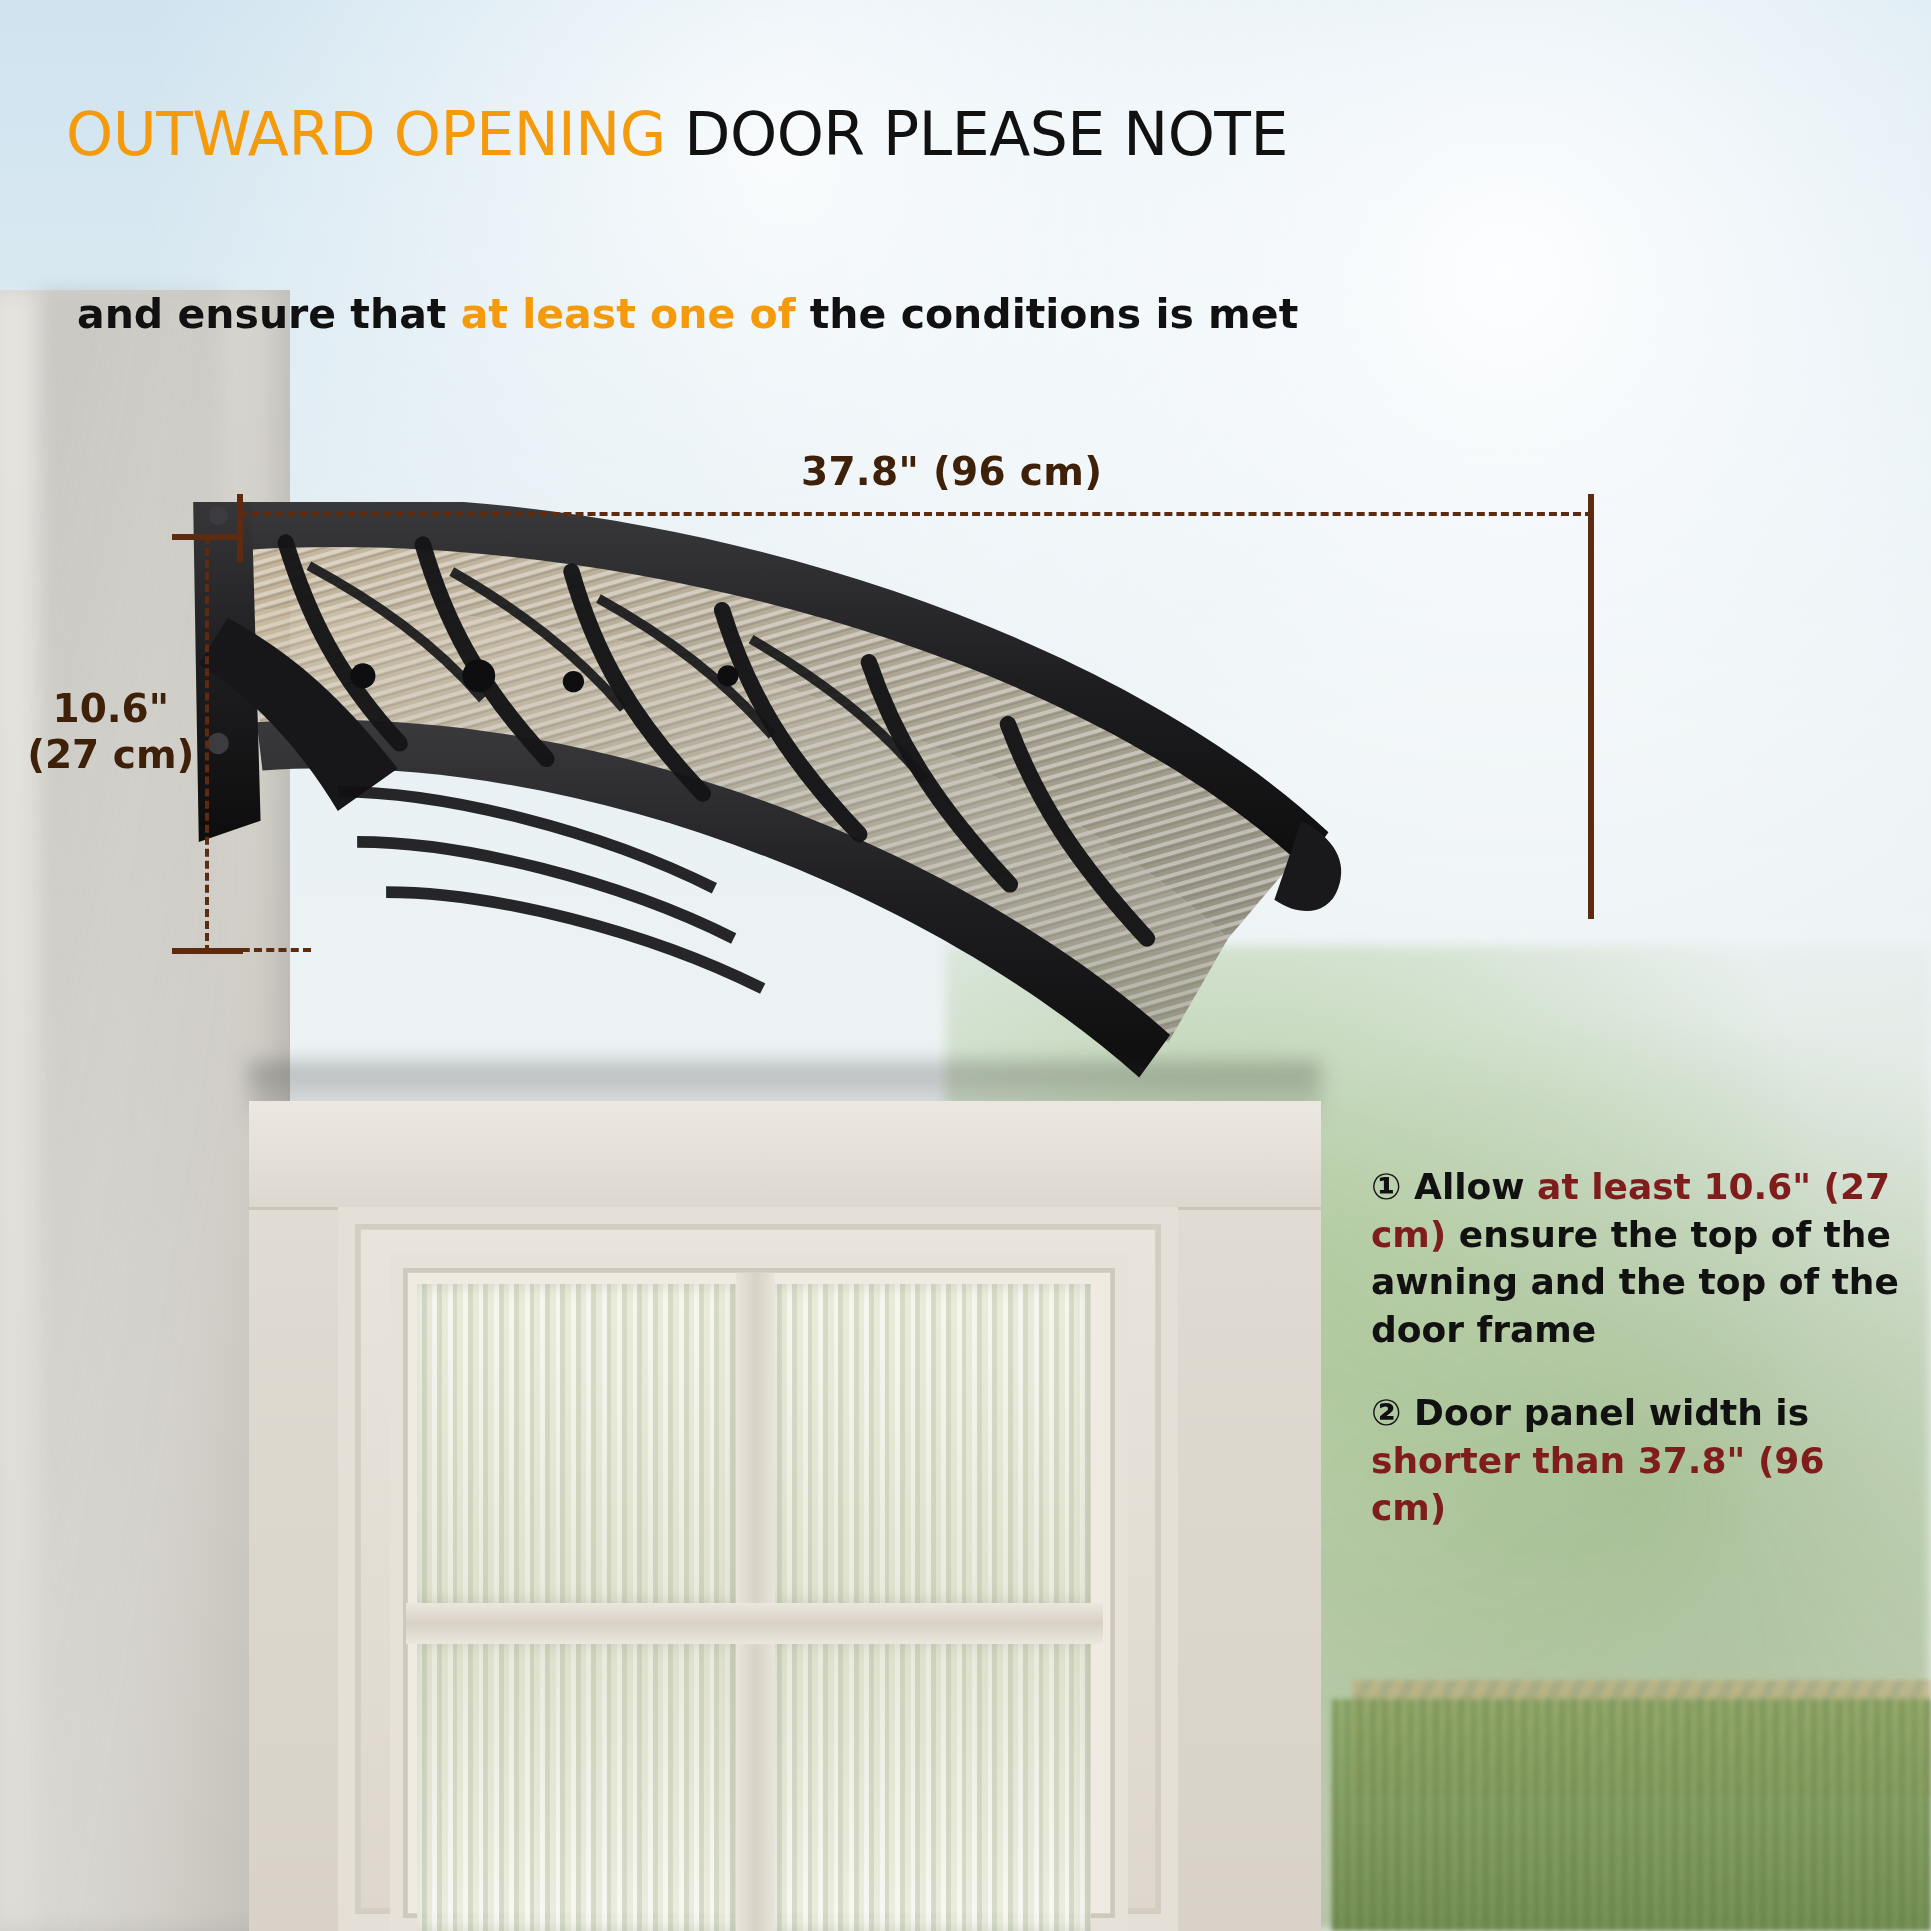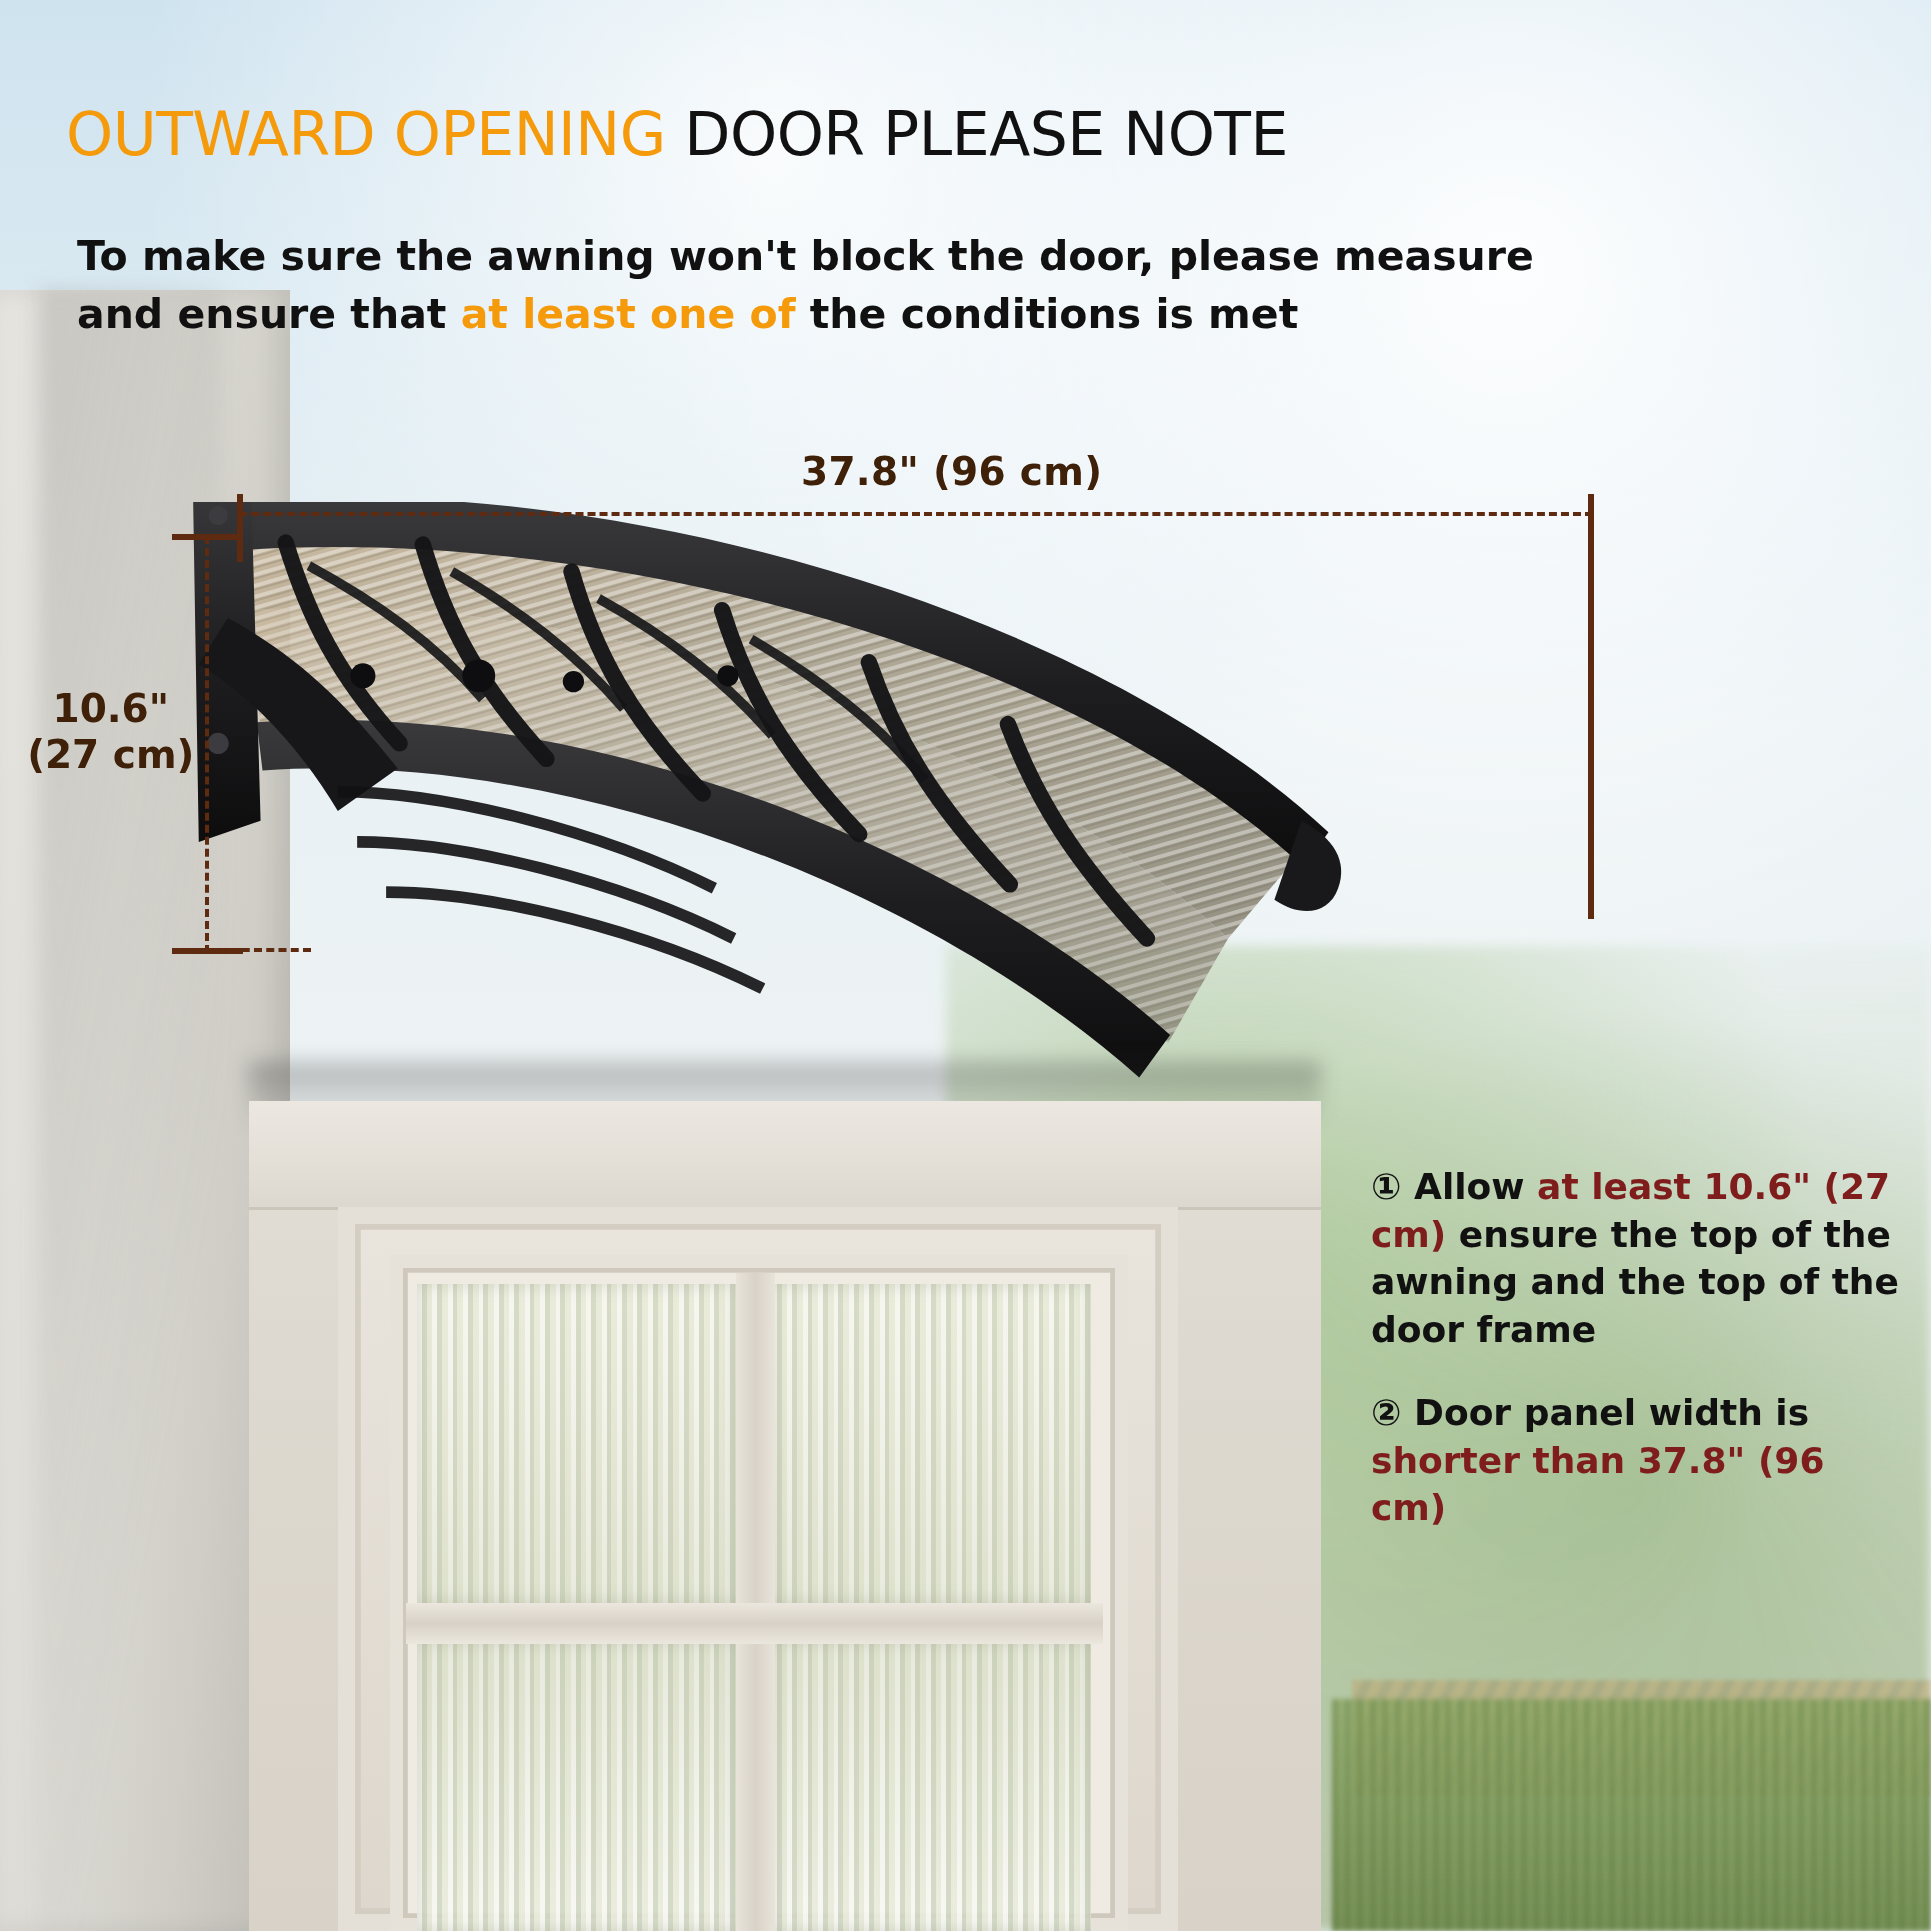--- a/index.html
+++ b/index.html
@@ -361,21 +361,21 @@
     <div>10.6"</div>
     <div>(27 cm)</div>
   </div>
 
   <div class="title">
     <span class="hl">OUTWARD OPENING</span>
     <span>DOOR PLEASE NOTE</span>
   </div>
 
   <div class="subtitle">
-    <span>To make sure the awning won't block the door, please measure</span><br>
+    <br>
     <span>and ensure that </span><span class="hl">at least one of</span><span> the conditions is met</span>
   </div>
 
   <div class="conditions">
     <div class="cond">
       <span class="num">①</span><span> Allow </span><span class="hl">at least</span>
       <span class="hl">10.6" (27 cm)</span><span> ensure the top of the awning and the top of the door frame</span>
     </div>
     <div class="cond">
       <span class="num">②</span><span> Door panel width is </span><span class="hl">shorter than</span>

